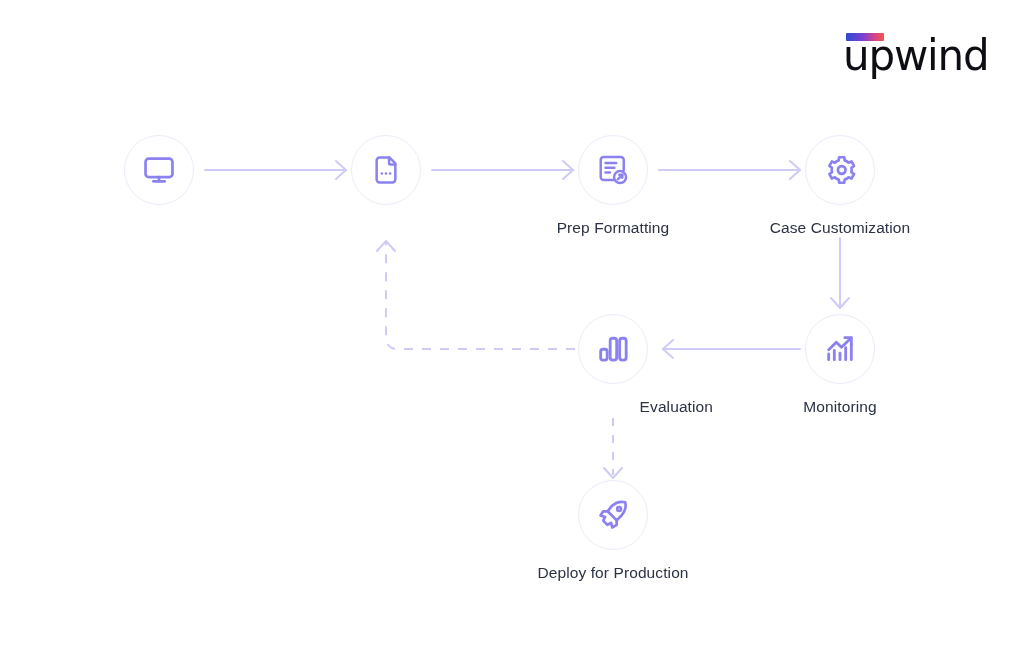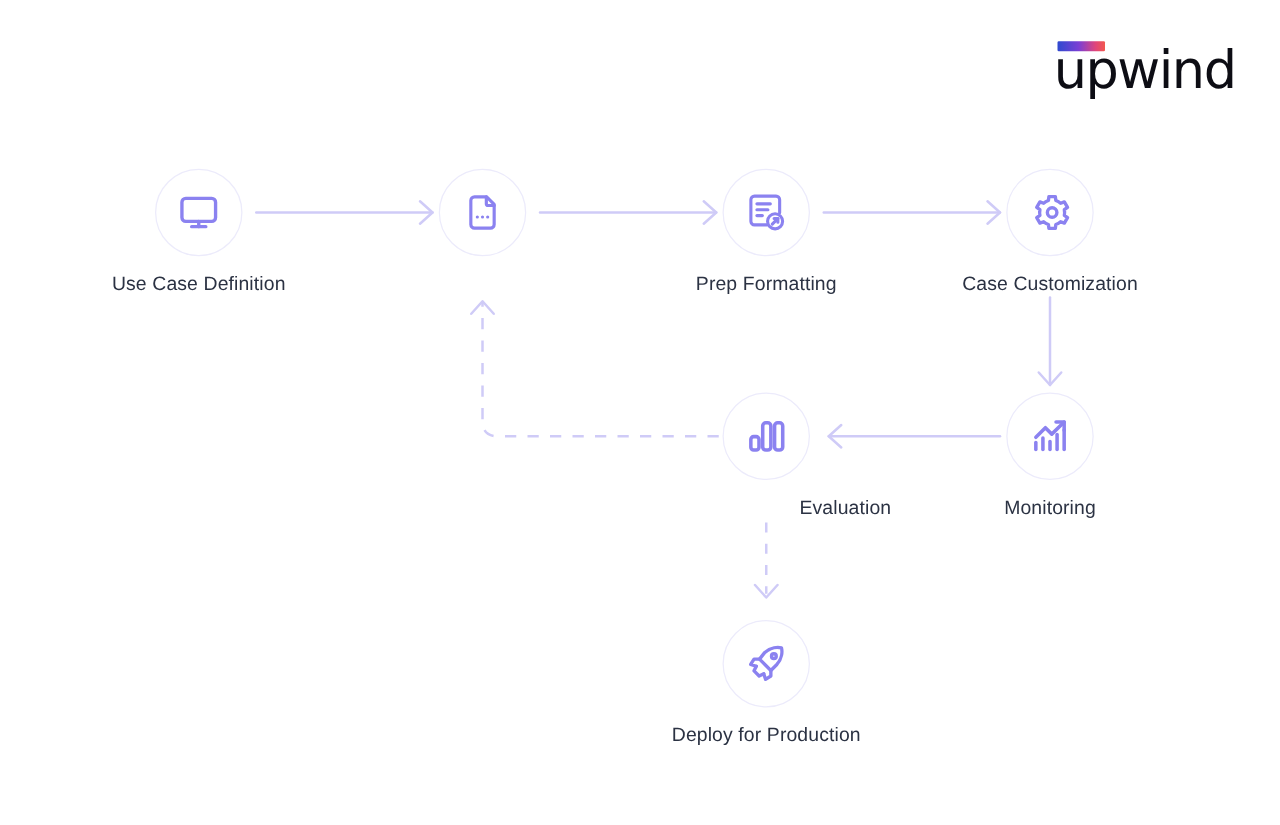--- a/index.html
+++ b/index.html
@@ -141,21 +141,20 @@
   <div class="flow-node" style="left:159px; top:135px;">
     <div class="node-circle">
       <span>
         <svg width="34" height="34" viewBox="0 0 24 24" fill="none" stroke="#8b82f0" stroke-width="1.9" stroke-linecap="round" stroke-linejoin="round">
           <rect x="2.5" y="4" width="19" height="13" rx="2.2"></rect>
           <path d="M12 17 V20"></path>
           <path d="M8 20 H16"></path>
         </svg>
       </span>
     </div>
-    <div class="node-label">Use Case Definition</div>
   </div>
 
   <div class="flow-node" style="left:386px; top:135px;">
     <div class="node-circle">
       <span>
         <svg width="32" height="32" viewBox="0 0 24 24" fill="none" stroke="#8b82f0" stroke-width="1.9" stroke-linecap="round" stroke-linejoin="round">
           <path d="M14.5 2.6 H7.2 A2.2 2.2 0 0 0 5 4.8 V19.2 A2.2 2.2 0 0 0 7.2 21.4 H16.8 A2.2 2.2 0 0 0 19 19.2 V7.1 Z"></path>
           <path d="M14.3 2.6 V6.9 A0.9 0.9 0 0 0 15.2 7.8 H19"></path>
           <circle cx="8.9" cy="14.7" r="0.95" fill="#8b82f0" stroke="none"></circle>
           <circle cx="12" cy="14.7" r="0.95" fill="#8b82f0" stroke="none"></circle>
@@ -217,21 +216,21 @@
         <svg width="34" height="34" viewBox="0 0 24 24" fill="none" stroke="#8b82f0" stroke-width="2" stroke-linecap="round" stroke-linejoin="round">
           <rect x="3.3" y="12.2" width="4.6" height="7.6" rx="1.6"></rect>
           <rect x="10" y="4.4" width="4.6" height="15.4" rx="1.8"></rect>
           <rect x="16.7" y="4.4" width="4.6" height="15.4" rx="1.8"></rect>
         </svg>
       </span>
     </div>
     <div class="node-label">Evaluation</div>
   </div>
 
-  <div class="flow-node" style="left:613px; top:496px;text-align:center;">
+  <div class="flow-node" style="left:613px; top:480px;text-align:center;">
     <div class="node-circle">
       <span>
         <svg width="34" height="34" viewBox="0 0 24 24" fill="none" stroke="#8b82f0" stroke-width="1.9" stroke-linecap="round" stroke-linejoin="round">
           <path d="M11.2 5.6 C14.6 2.6 18.6 2.5 20.6 3 C21.1 5 21 9 18 12.4 L14.6 15.8 L8.2 9.4 Z"></path>
           <path d="M8.2 9.4 L5.1 9.4 L3.2 12.4 L6.2 13.4"></path>
           <path d="M14.6 15.8 L14.6 18.9 L11.6 20.8 L10.6 17.8"></path>
           <path d="M6.4 13.4 L5.1 16 L8 18.9 L10.6 17.6"></path>
           <circle cx="16.3" cy="7.7" r="1.35"></circle>
         </svg>
       </span>

